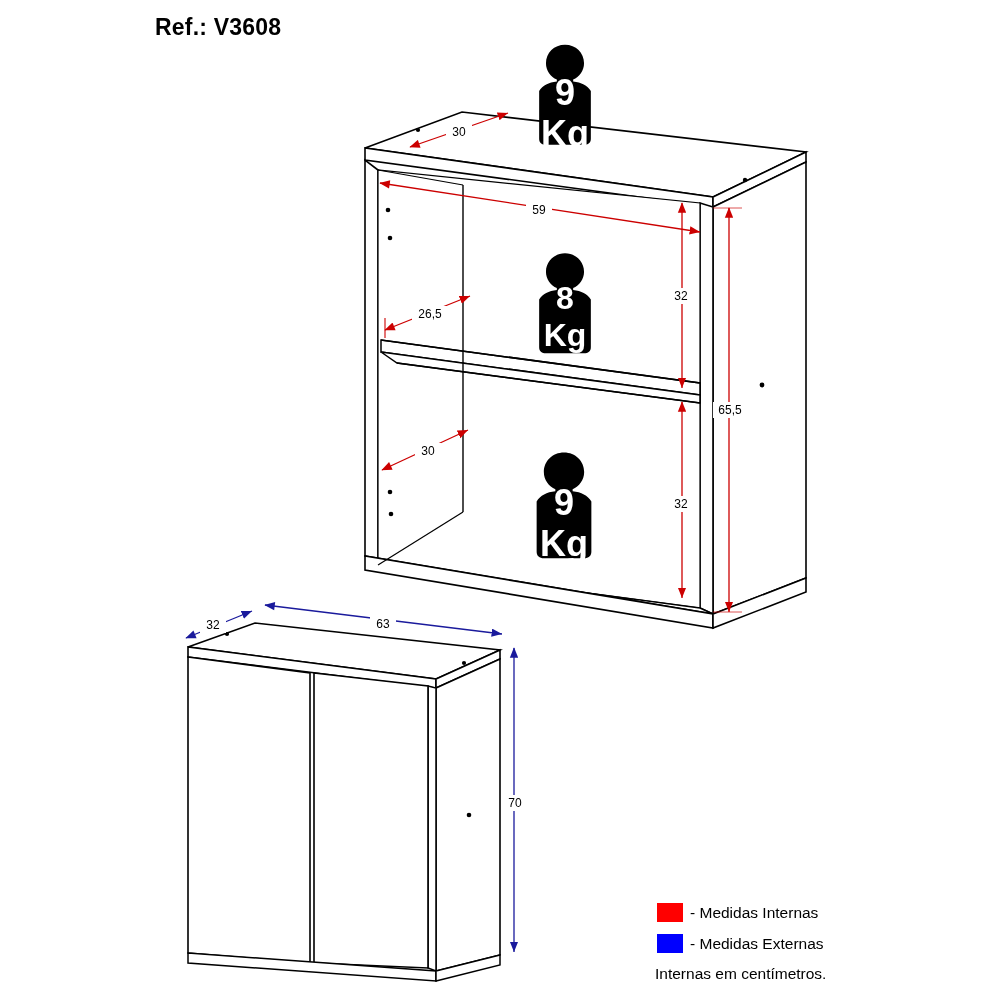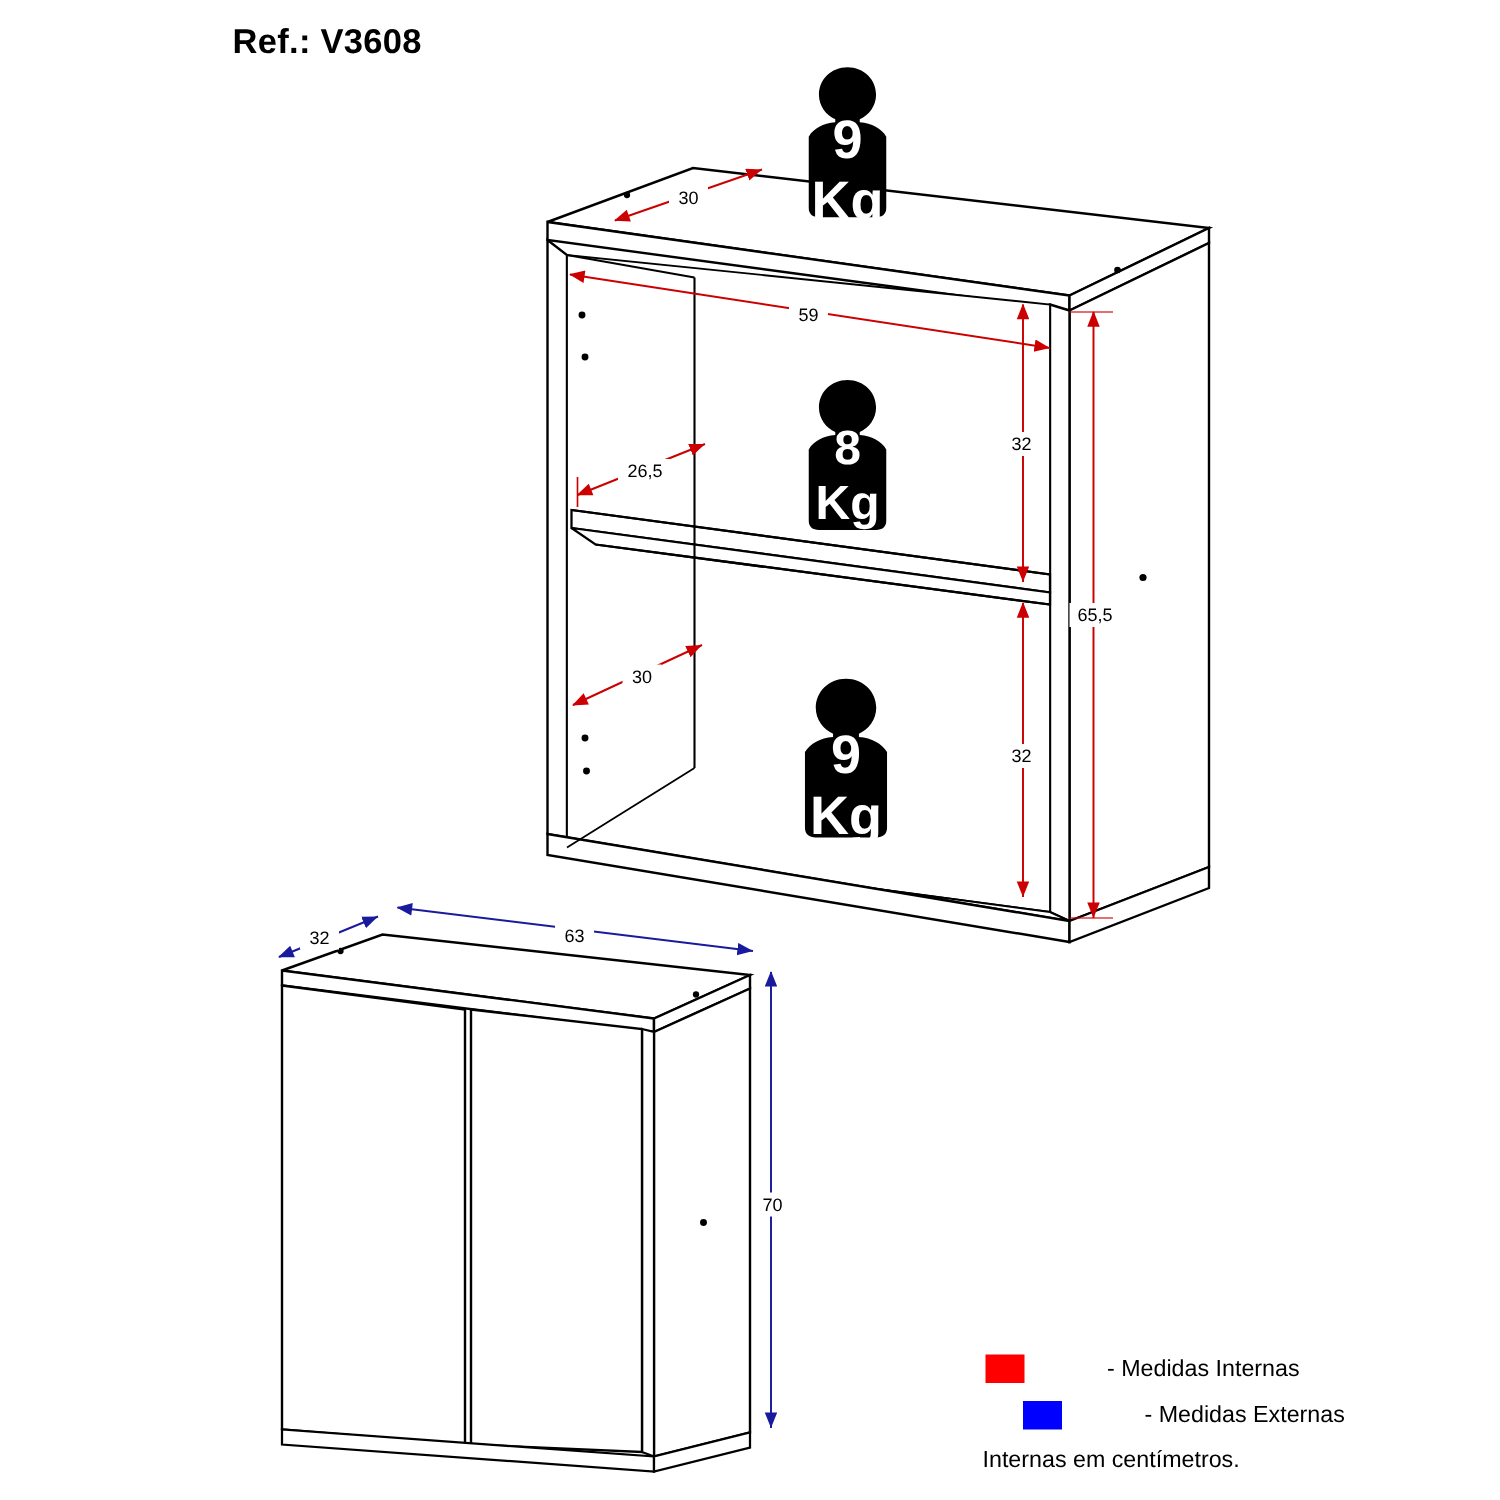--- a/index.html
+++ b/index.html
@@ -34,21 +34,20 @@
   svg { display: block; }
   text { font-family: "Liberation Sans", sans-serif; }
   .dim-red   { font-size: 12px; fill: #000000; }
   .dim-blue  { font-size: 12px; fill: #000000; }
   .wt-num    { font-family: "Liberation Sans", sans-serif; font-weight: bold; fill: #ffffff; }
   .legend-row {
     position: absolute;
     display: flex;
     align-items: center;
     white-space: nowrap;
-    gap: 48px;
   }
   .legend-swatch {
     width: 26px;
     height: 19px;
     display: inline-block;
     flex: none;
   }
   .legend-text {
     font-size: 15.5px;
     color: #000000;
@@ -264,20 +263,20 @@
       <rect x="502" y="795" width="26" height="16" fill="#ffffff"></rect>
       <text class="dim-blue" x="515" y="807" text-anchor="middle">70</text>
     </g>
   </svg>
 
   <div class="legend-row" style="left:657px; top:903px;">
     <span class="legend-swatch" style="background:#FF0000;"></span>
     <span class="legend-text">- Medidas Internas</span>
   </div>
 
-  <div class="legend-row" style="left:657px; top:934px;margin-left:25px;">
+  <div class="legend-row" style="left:657px; top:934px;">
     <span class="legend-swatch" style="background:#0000FF;"></span>
     <span class="legend-text">- Medidas Externas</span>
   </div>
 
   <div class="legend-note" style="left:655px; top:965px;">Internas em centímetros.</div>
 
 </div>
 
 </body></html>

